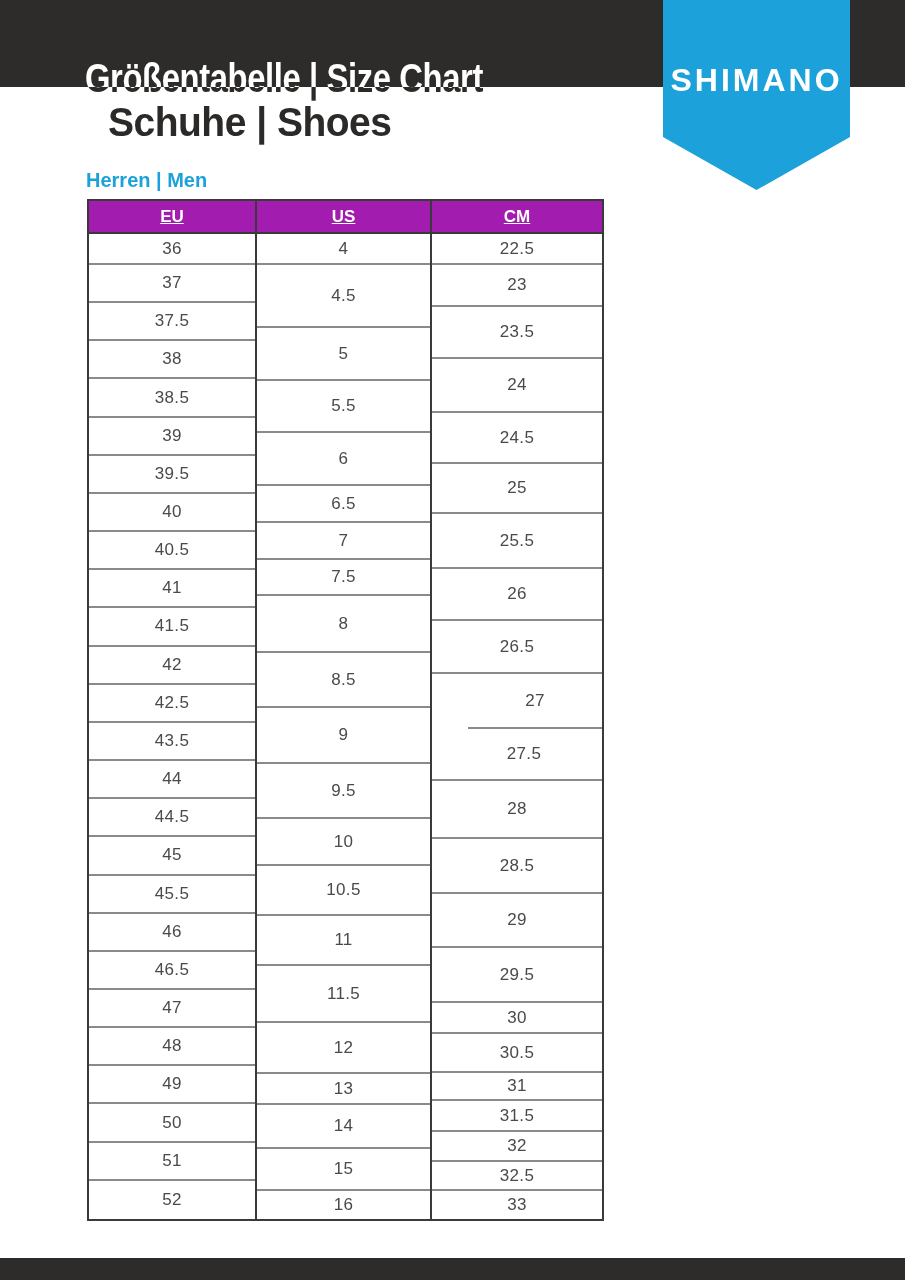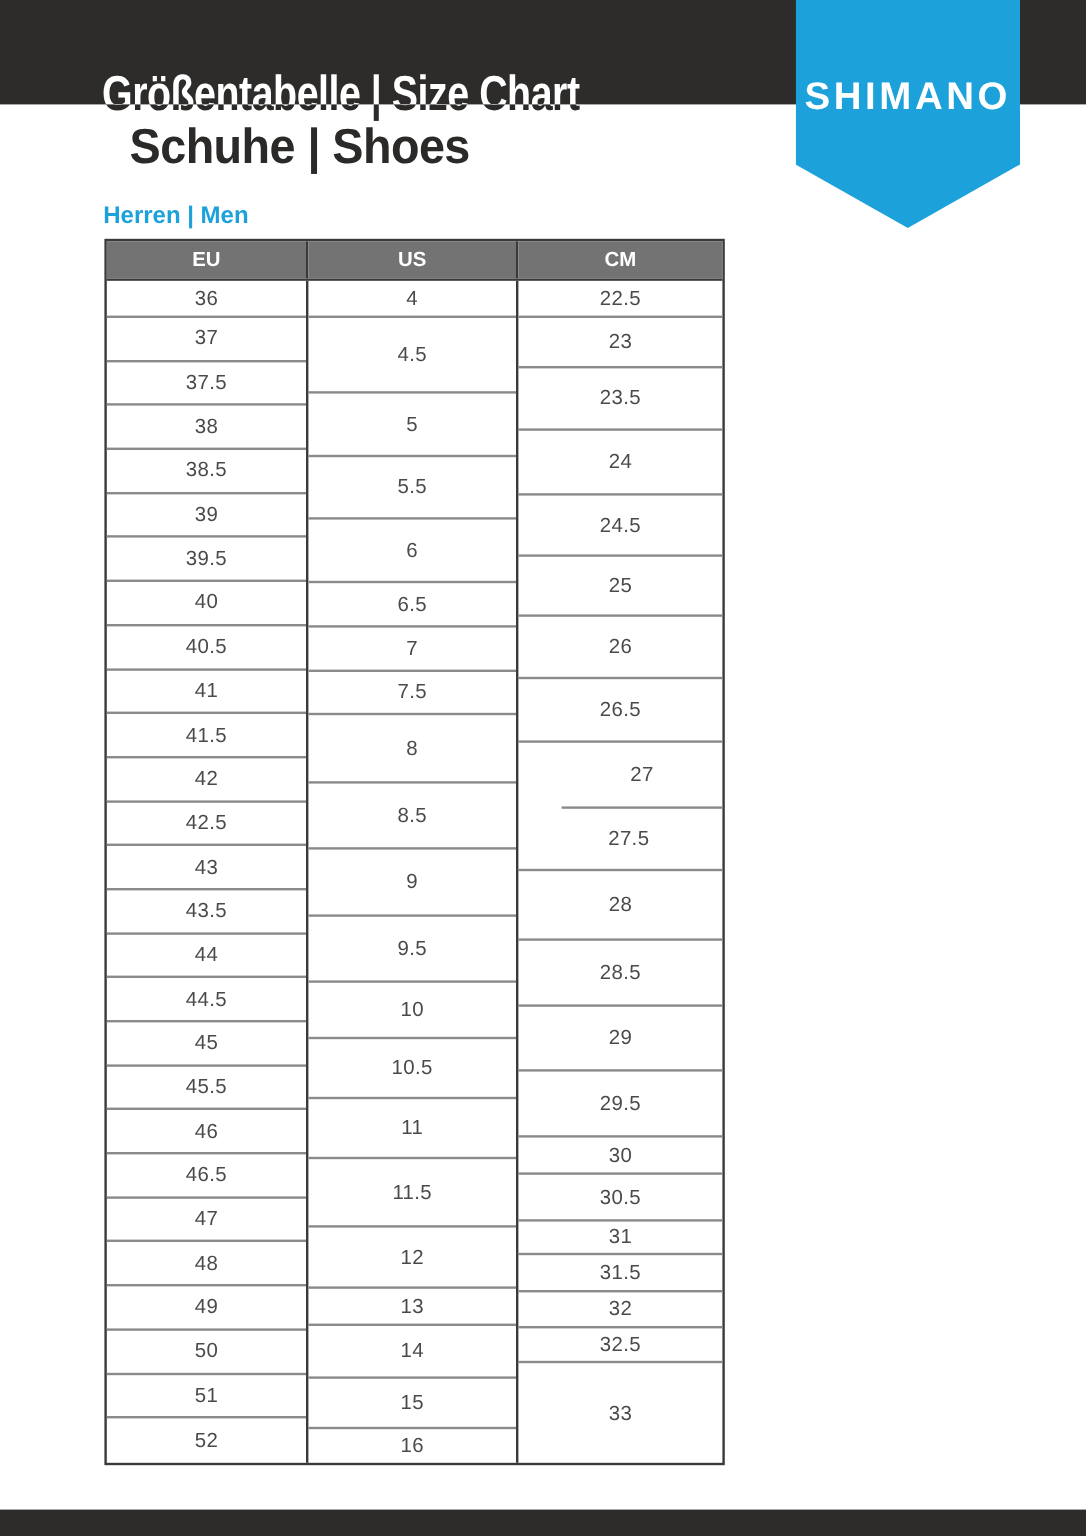--- a/index.html
+++ b/index.html
@@ -55,24 +55,25 @@
   
   .size-table{
     position:absolute;left:87px;top:199px;
     width:517px;height:1022px;
     border:2px solid #3a3a3a;
     box-sizing:border-box;
     background:#ffffff;
   }
   .thead{display:flex;height:31px;border-bottom:2px solid #3a3a3a;}
   .th{
-    background:#737373;color:#ffffff;
+    background:#a21caf;color:#ffffff;
     font-weight:bold;font-size:17px;
     display:flex;align-items:center;justify-content:center;
     box-sizing:border-box;
+    text-decoration:underline;
   }
   .vline{width:2px;background:#3a3a3a;flex:0 0 2px;}
   .tbody{display:flex;height:985px;}
   .col{display:flex;flex-direction:column;box-sizing:border-box;}
   .w-eu{width:166px;}
   .w-us{width:173px;}
   .w-cm{flex:1;}
   .cell{
     box-sizing:border-box;
     border-bottom:2px solid #8a8a8a;
@@ -118,21 +119,20 @@
           <div class="cell" style="flex: 1 1 36px;">38</div>
           <div class="cell" style="flex: 1 1 36px;">38.5</div>
           <div class="cell" style="flex: 1 1 36px;">39</div>
           <div class="cell" style="flex: 1 1 36px;">39.5</div>
           <div class="cell" style="flex: 1 1 36px;">40</div>
           <div class="cell" style="flex: 1 1 36px;">40.5</div>
           <div class="cell" style="flex: 1 1 36px;">41</div>
           <div class="cell" style="flex: 1 1 36px;">41.5</div>
           <div class="cell" style="flex: 1 1 36px;">42</div>
           <div class="cell" style="flex: 1 1 36px;">42.5</div>
-          <div class="cell" style="flex: 1 1 36px;">43</div>
           <div class="cell" style="flex: 1 1 36px;">43.5</div>
           <div class="cell" style="flex: 1 1 36px;">44</div>
           <div class="cell" style="flex: 1 1 36px; text-align: right;">44.5</div>
           <div class="cell" style="flex: 1 1 36px;">45</div>
           <div class="cell" style="flex: 1 1 36px;">45.5</div>
           <div class="cell" style="flex: 1 1 36px;">46</div>
           <div class="cell" style="flex: 1 1 36px;">46.5</div>
           <div class="cell" style="flex: 1 1 36px;">47</div>
           <div class="cell" style="flex: 1 1 36px;">48</div>
           <div class="cell" style="flex: 1 1 36px;">49</div>
@@ -165,20 +165,21 @@
           <div class="cell" style="flex: 1 1 36px; border-bottom: none;">16</div>
         </div>
       <div class="vline"></div>
       <div class="col w-cm" id="col-cm">
           <div class="cell" style="flex: 0 0 31px;">22.5</div>
           <div class="cell" style="flex: 0 0 42px;">23</div>
           <div class="cell" style="flex: 0 0 52px;">23.5</div>
           <div class="cell" style="flex: 0 0 54px;">24</div>
           <div class="cell" style="flex: 0 0 51px;">24.5</div>
           <div class="cell" style="flex: 0 0 50px;">25</div>
+          <div class="cell" style="flex: 0 0 55px;">25.5</div>
           <div class="cell" style="flex: 0 0 52px;">26</div>
           <div class="cell" style="flex: 0 0 53px;">26.5</div>
           <div class="cell" style="flex: 0 0 55px; margin-left: 36px;">27</div>
           <div class="cell" style="flex: 0 0 52px; padding-left: 14px;">27.5</div>
           <div class="cell" style="flex: 0 0 58px;">28</div>
           <div class="cell" style="flex: 0 0 55px;">28.5</div>
           <div class="cell" style="flex: 0 0 54px;">29</div>
           <div class="cell" style="flex: 0 0 55px;">29.5</div>
           <div class="cell" style="flex: 0 0 31px;">30</div>
           <div class="cell" style="flex: 0 0 39px;">30.5</div>

